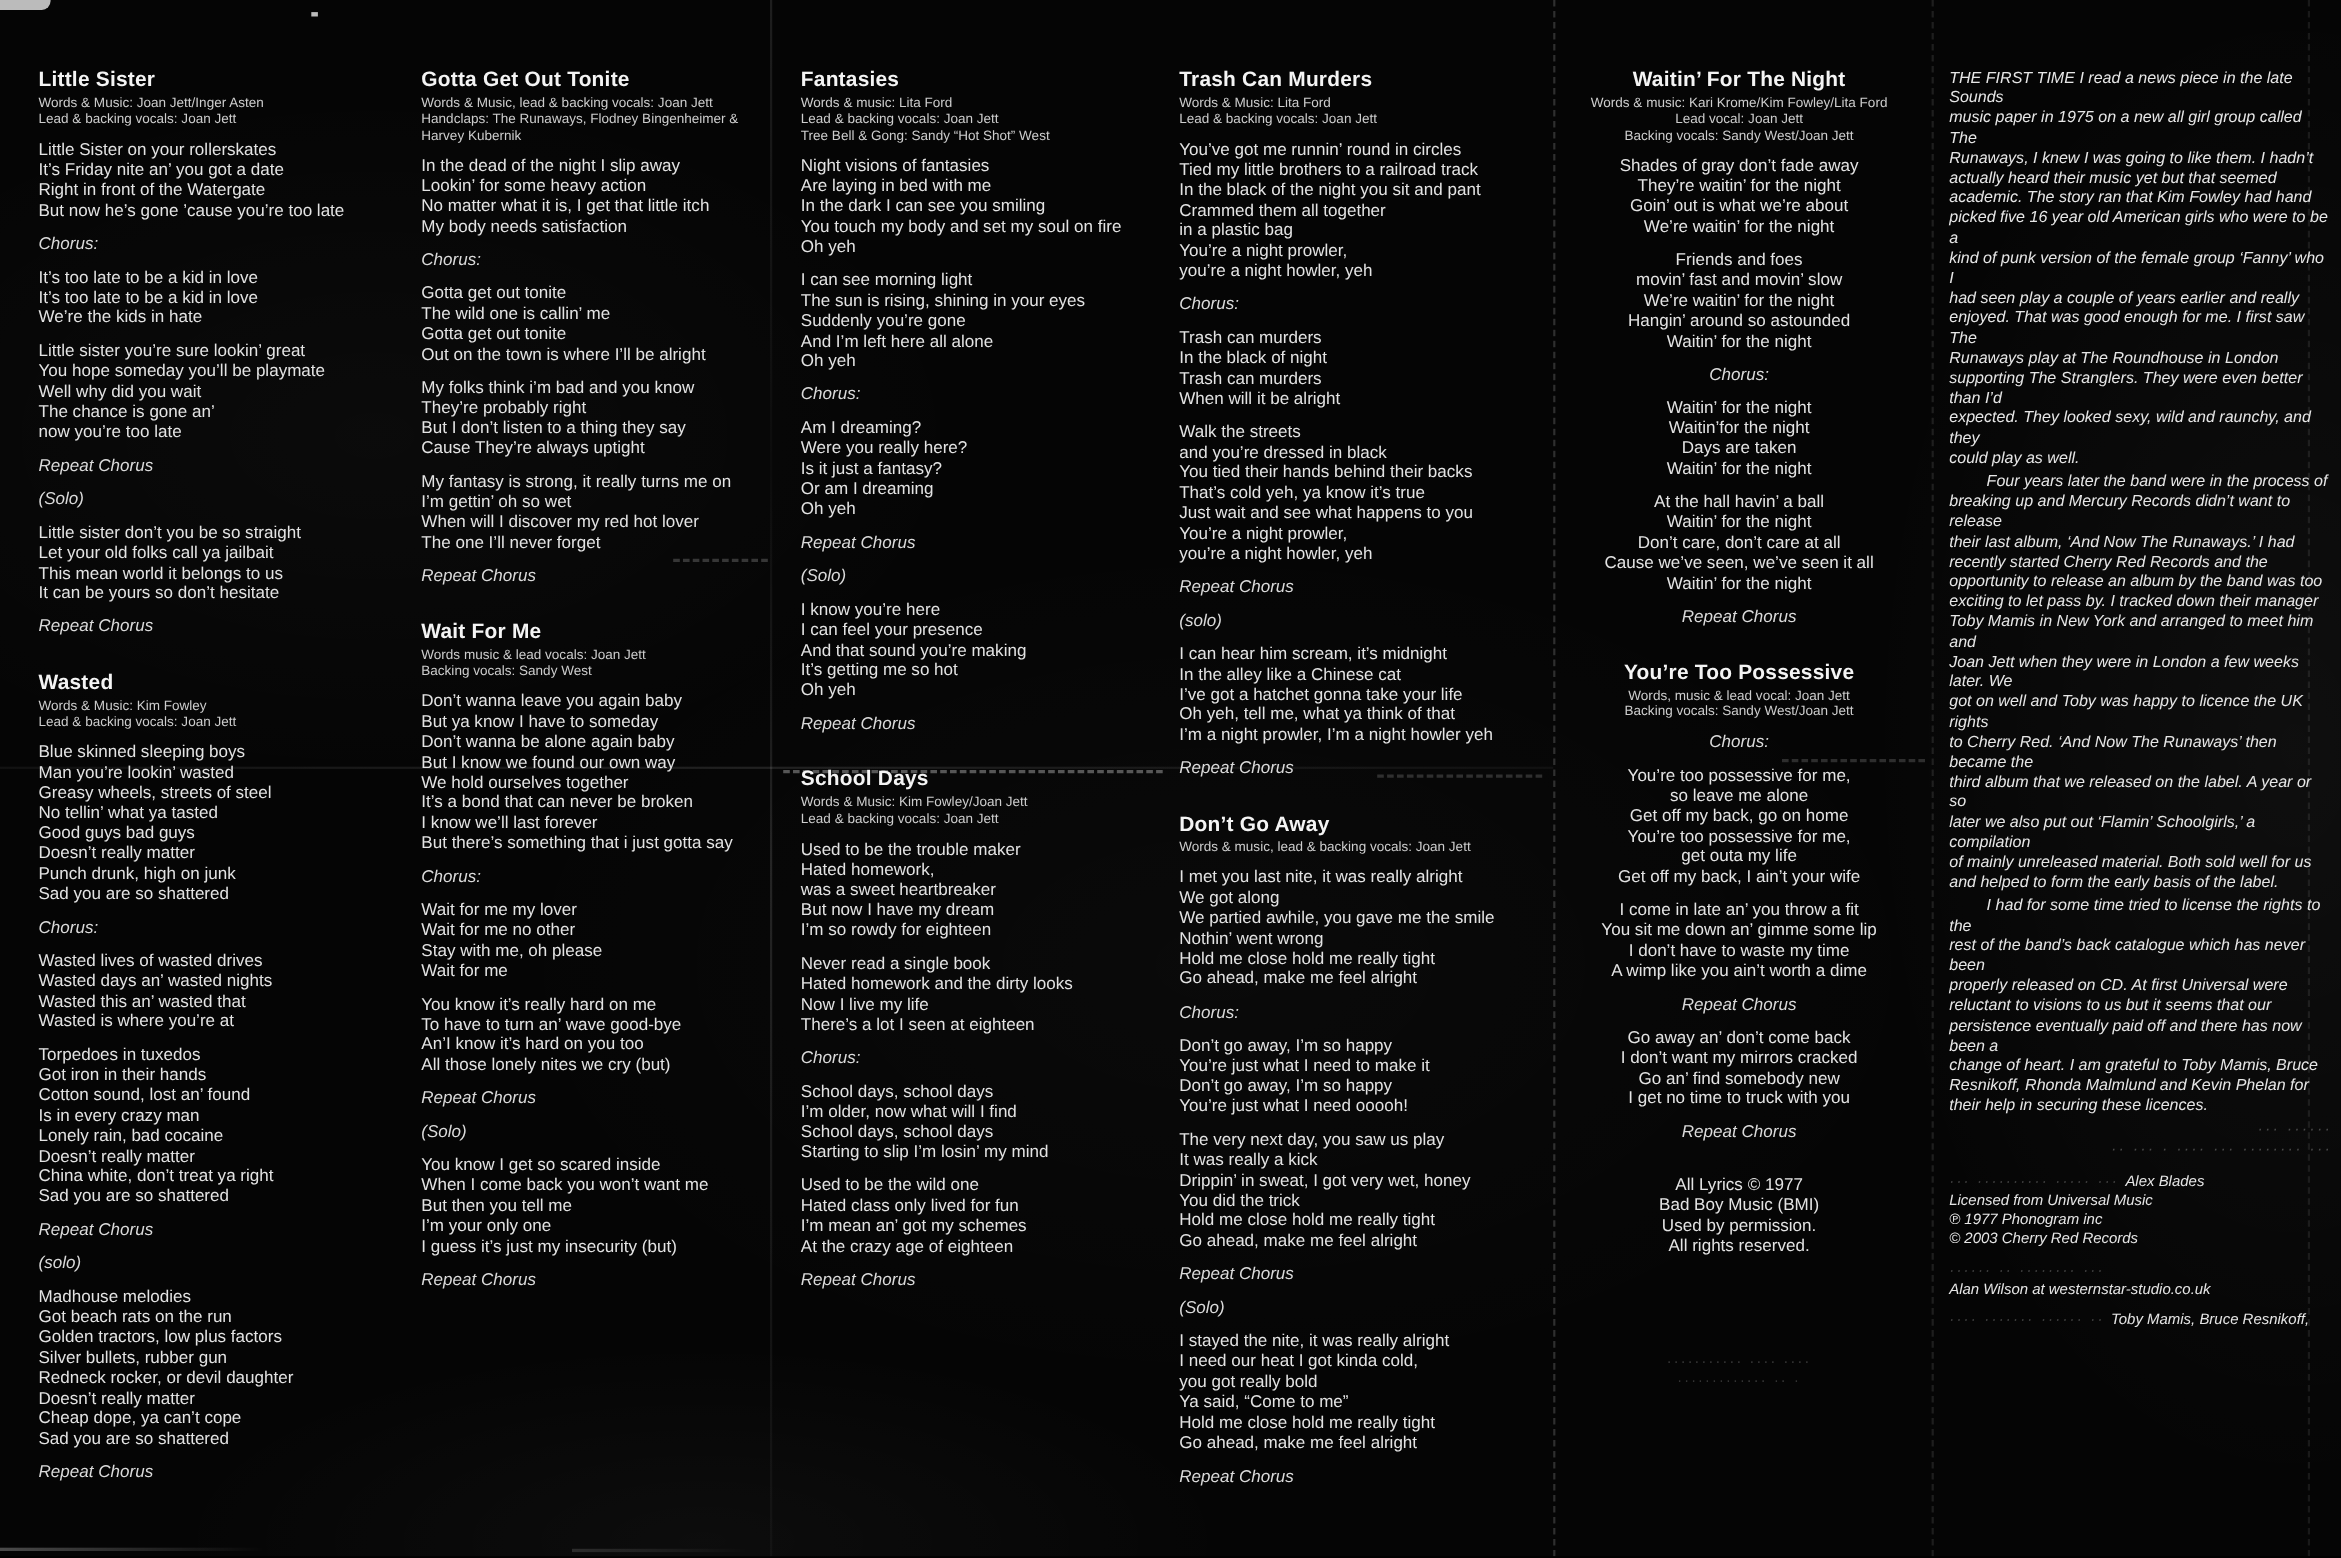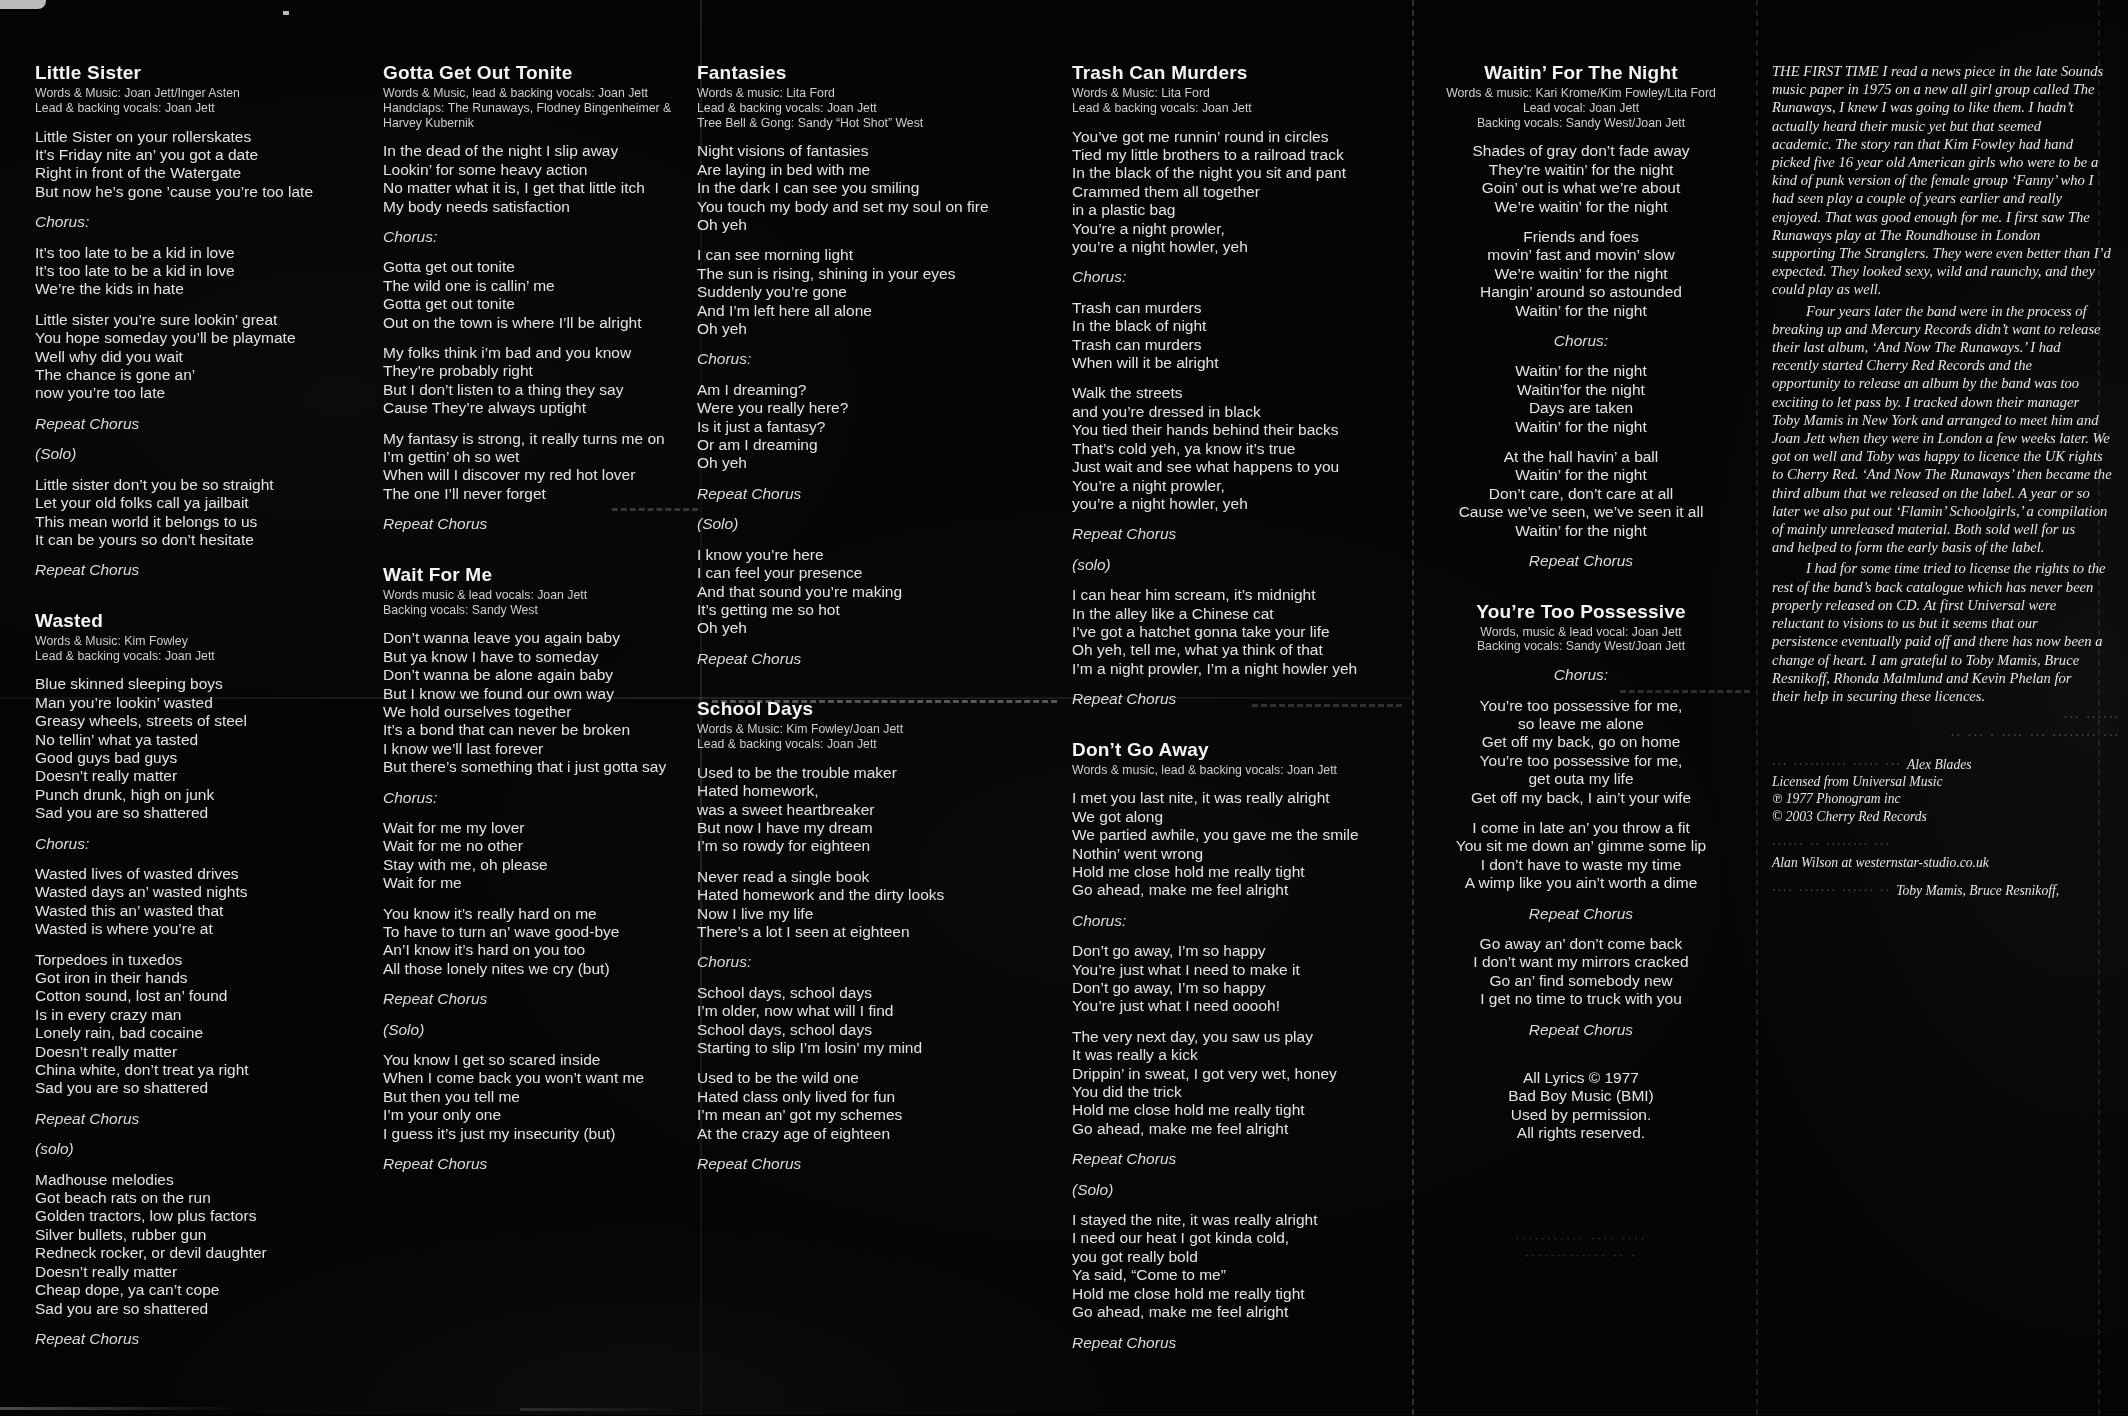--- a/index.html
+++ b/index.html
@@ -17,35 +17,35 @@
   .crease-v{position:absolute;top:0;bottom:0;width:2px;
     background:linear-gradient(to bottom, rgba(255,255,255,0.10), rgba(255,255,255,0.02) 30%, rgba(255,255,255,0.12) 55%, rgba(255,255,255,0.03));}
   .crease-v.dotted{width:0;border-left:2px dashed rgba(255,255,255,0.17);background:none;}
   .crease-h{position:absolute;left:0;width:1412px;top:697px;height:2px;
     background:linear-gradient(to right, rgba(255,255,255,0.05), rgba(255,255,255,0.11) 50%, rgba(255,255,255,0.04));}
   .dashes{position:absolute;border-top:3px dashed rgba(255,255,255,0.32);height:0;}
   .blob{position:absolute;background:#cfcfcf;opacity:.9;}
   .streak{position:absolute;height:3px;background:linear-gradient(to right, rgba(255,255,255,.28), rgba(255,255,255,0));}
   
   .col{position:absolute;top:0;padding-top:62px;width:332px;}
-  #c1{left:35px;} #c2{left:383px;} #c3{left:697px;} #c4{left:1072px;} #c5{left:1415px;text-align:center;}
+  #c1{left:35px;} #c2{left:383px;} #c3{left:728px;} #c4{left:1072px;} #c5{left:1415px;text-align:center;}
   #c6{left:1772px;width:348px;}
   
   .song{margin-bottom:30px;}
   .song h3{font-weight:bold;font-size:19px;line-height:22px;color:#f4f4f4;margin:0 0 2px 0;letter-spacing:.2px;}
   .credits p{font-size:12.3px;line-height:14.8px;color:#cdcdcd;margin:0;}
   .stanza{margin-top:12px;}
   .stanza p{font-size:15.5px;line-height:18.4px;color:#e3e3e3;margin:0;}
   .stanza p.marker{font-style:italic;color:#dadada;}
   .footer-block{margin-top:20px;}
   .footer-block p{font-size:15.5px;line-height:18.4px;color:#e3e3e3;margin:0;}
   .faint-lines{margin-top:86px;}
   .faint-lines p{font-size:13px;line-height:17px;margin:0;color:#3a3a3a;filter:blur(.6px);letter-spacing:2px;}
   
-  .notes p{font-style:italic;font-family:Liberation Serif, serif;font-size:14.6px;line-height:18.2px;color:#e6e6e6;margin:0;}
+  .notes p{font-style:italic;font-family:Liberation Sans, sans-serif;font-size:14.6px;line-height:18.2px;color:#e6e6e6;margin:0;}
   .para{margin-bottom:3px;}
   .para p.indent{text-indent:34px;}
   .sig{text-align:right;margin-top:2px;}
   .notes .dim, .dimseg{color:#4a4a4a;filter:blur(.5px);letter-spacing:2px;font-style:italic;}
   .credit-group{margin-top:11px;}
   .credit-group p{font-size:13.6px;line-height:17.4px;}
 </style>
 </head>
 <body>
 

